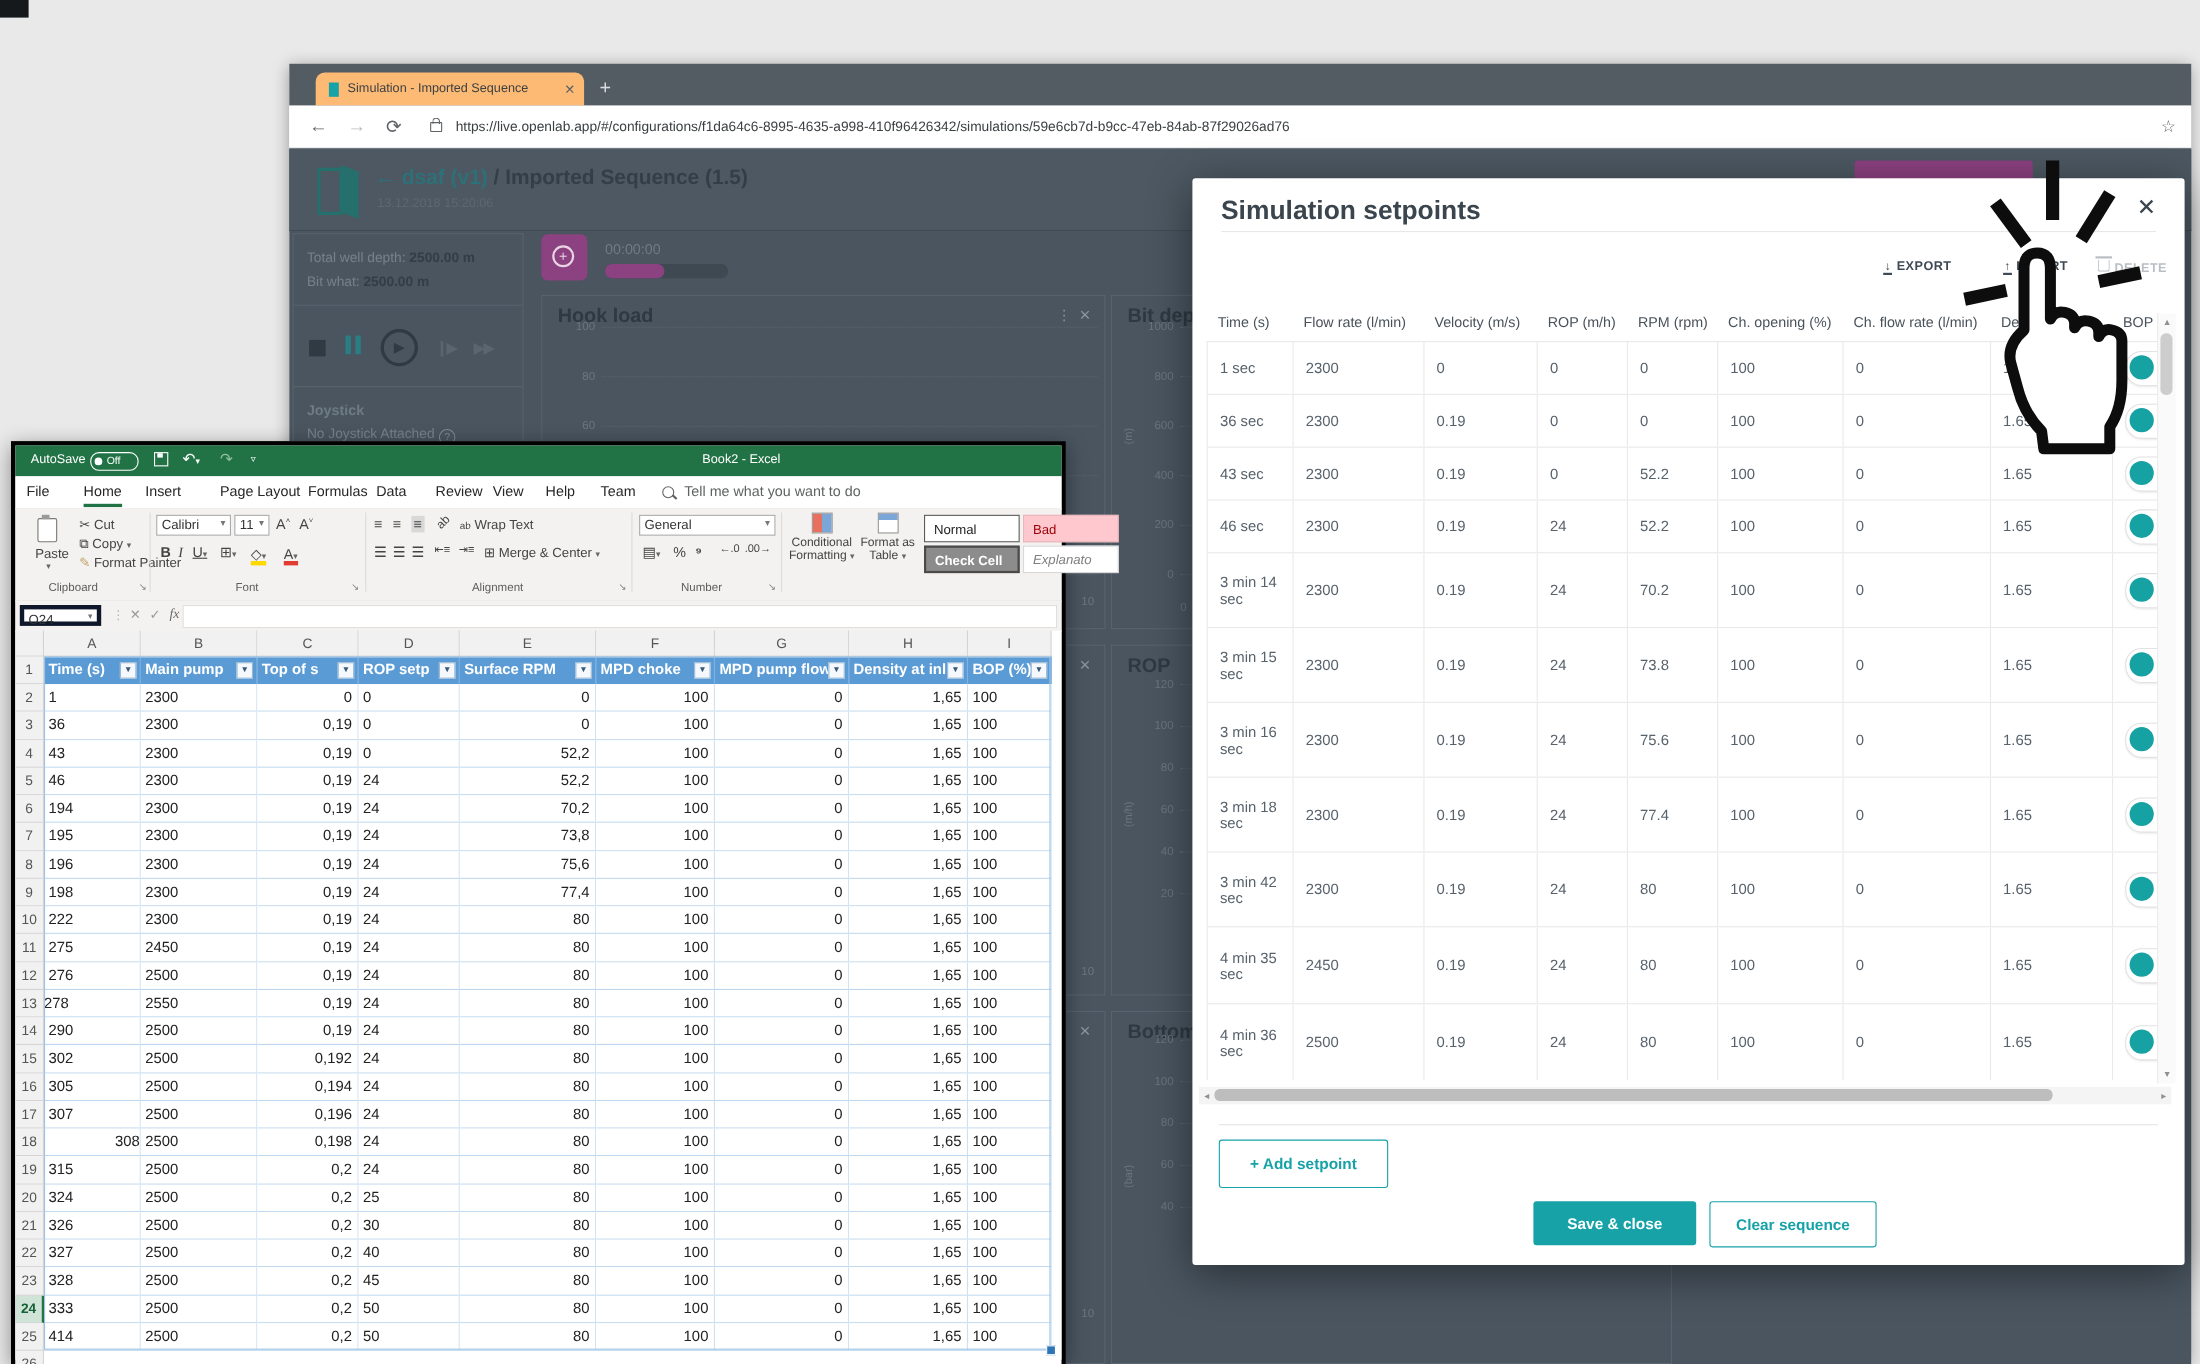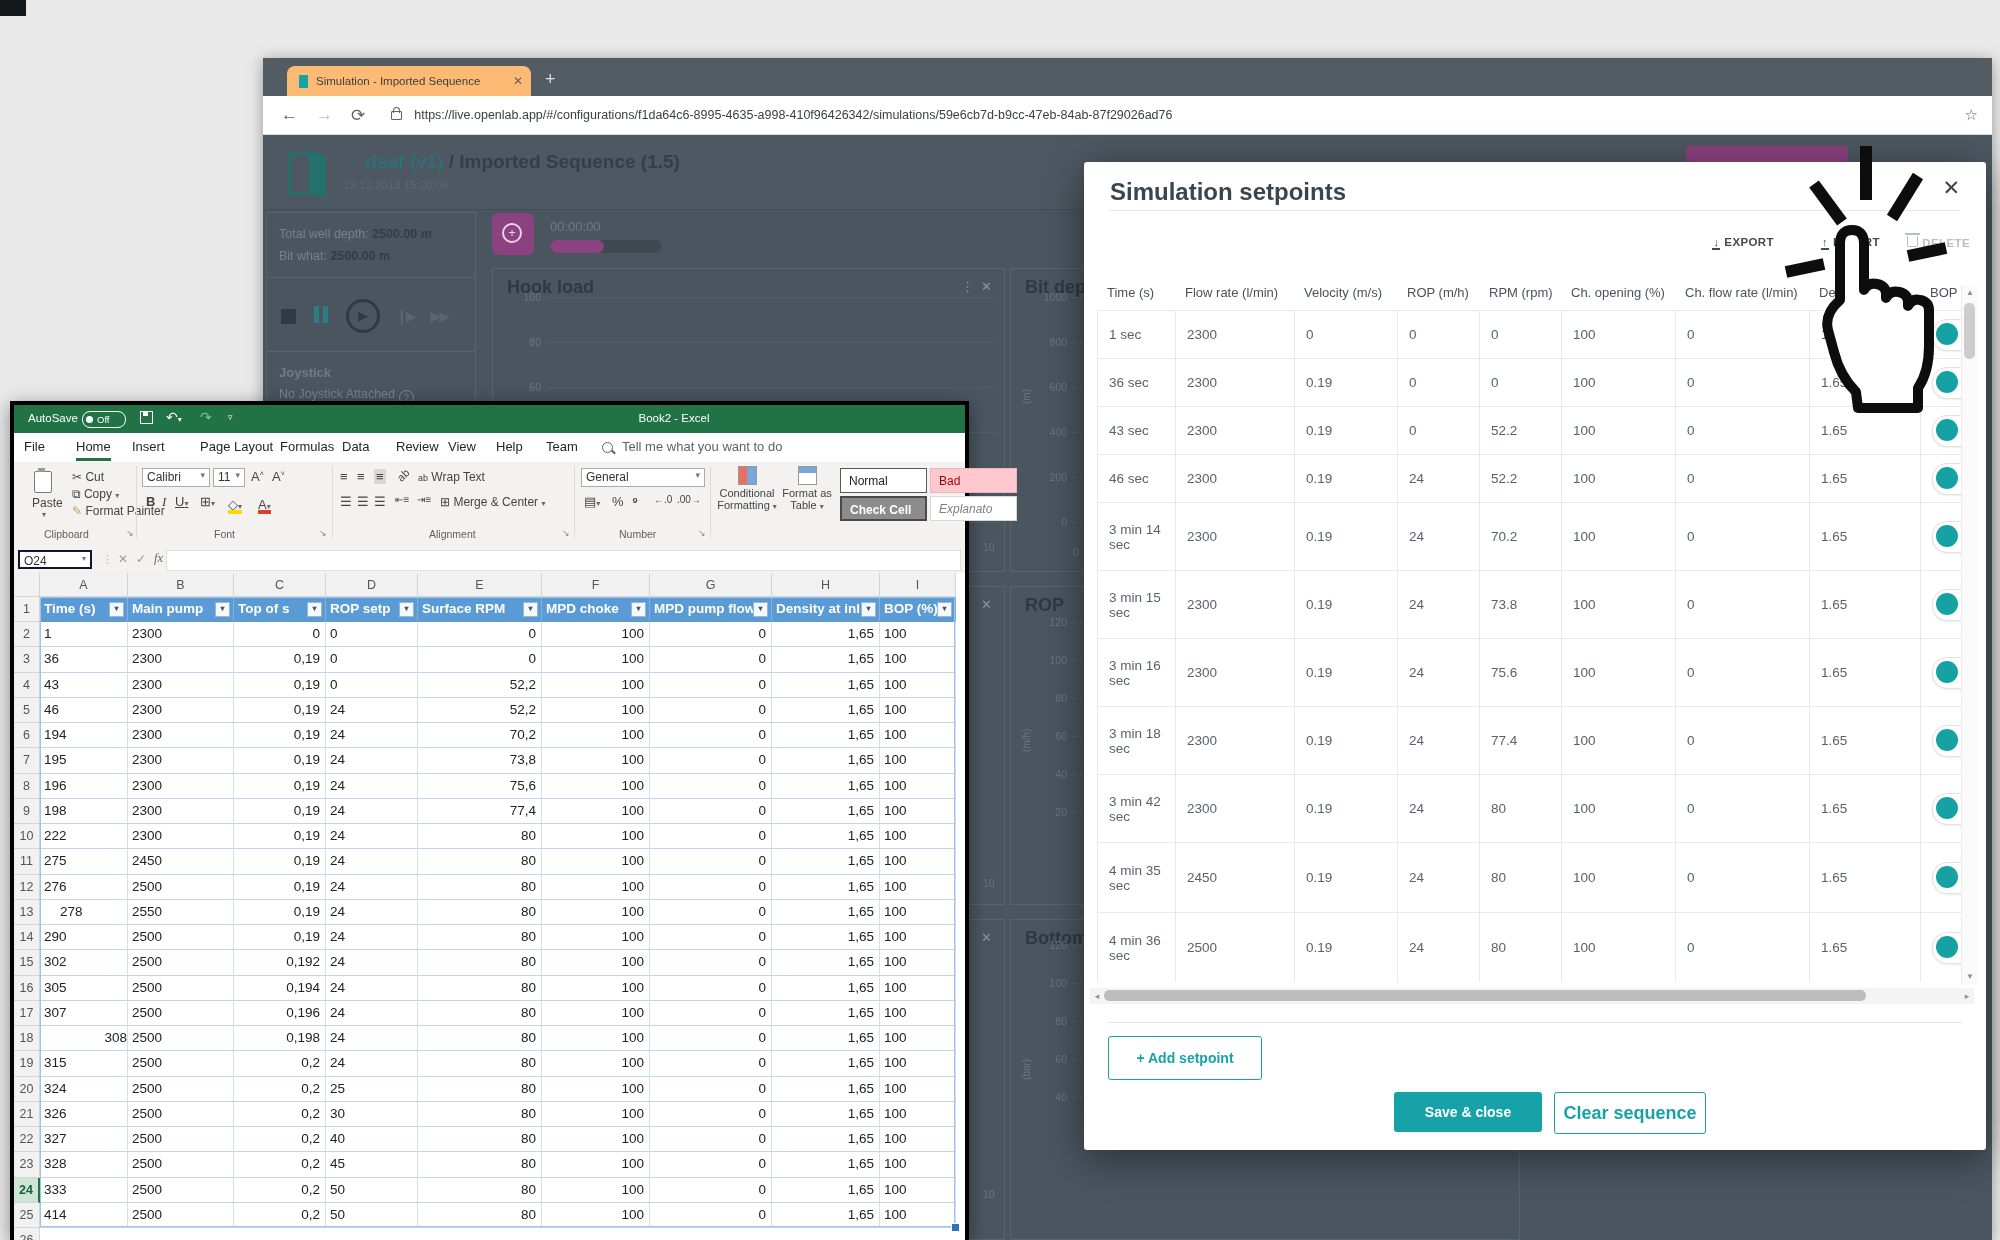--- a/index.html
+++ b/index.html
@@ -70,21 +70,21 @@
   .combo{position:absolute;border:1px solid #ababab;background:#fff;font-size:12px;color:#333;padding:1px 4px;box-sizing:border-box;}
   .combo .dd{float:right;color:#777;font-size:9px;}
   .clipic{position:absolute;left:12px;top:5px;width:16px;height:20px;border:1.5px solid #7a7a7a;background:#fff;border-radius:2px;}
   .clipic:before{content:"";position:absolute;left:3px;top:-4px;width:7px;height:4px;background:#9a9a9a;}
   .bicon{font-size:13px;color:#444;}
   .fillbar{position:absolute;width:14px;height:4px;background:#ffd800;}
   .redbar{position:absolute;width:13px;height:4px;background:#e03c32;}
   .stylecell{position:absolute;width:87px;height:25px;font-size:12px;line-height:25px;padding-left:8px;box-sizing:border-box;}
   .cfic{display:inline-block;width:17px;height:17px;vertical-align:middle;background:linear-gradient(90deg,#e8705f 50%,#7aa7d8 50%);border:1px solid #999;}
   .fbar{position:absolute;left:0;top:141px;width:100%;height:27px;background:#f3f2f1;border-bottom:1px solid #d4d4d4;}
-  .namebox{position:absolute;left:4px;top:4px;width:74px;height:19px;background:#fff;border:2px solid #0f172a;font-size:12px;color:#333;padding:2px 4px;box-sizing:border-box;}
+  .namebox{position:absolute;left:4px;top:4px;width:74px;height:19px;background:#fff;border:4px solid #0f172a;font-size:12px;color:#333;padding:2px 4px;box-sizing:border-box;}
   .fxfield{position:absolute;left:152px;top:4px;right:4px;height:19px;background:#fff;border:1px solid #e1dfdd;}
   
   #sheet{position:absolute;left:0;top:168px;width:951px;height:667px;background:#fff;overflow:hidden;}
   .colhdr,.rowhdr{position:absolute;background:#f1f1f1;border-right:1px solid #d4d4d4;border-bottom:1px solid #d4d4d4;font-size:12.5px;color:#555;text-align:center;box-sizing:border-box;}
   .rowhdr.active{background:#cfe3d7;color:#156238;font-weight:bold;border-right:2px solid #217346;}
   .hcell{position:absolute;background:#5b9bd5;color:#fff;font-weight:bold;font-size:13.5px;box-sizing:border-box;border-right:1px solid #7fb2e0;padding:4px 0 0 4px;overflow:hidden;white-space:nowrap;}
   .filterbox{position:absolute;right:3px;top:5px;width:13px;height:13px;background:#f5f9fd;border:1px solid #9ab8d4;color:#3c5a78;font-size:8px;line-height:12px;text-align:center;}
   .dcell{position:absolute;font-size:13.5px;color:#222;box-sizing:border-box;border-right:1px solid #cfe0f1;border-bottom:1px solid #bcd6ee;padding-top:4px;overflow:hidden;white-space:nowrap;background:#fff;}
   .tableline{position:absolute;border:1.5px solid #9dc3e6;pointer-events:none;}
   .fillhandle{position:absolute;width:7px;height:7px;background:#2e75b6;border:1px solid #fff;}
@@ -107,21 +107,21 @@
   .bop-pill .lbl{position:absolute;left:32px;top:7px;font-size:12px;color:#58626c;}
   .vsb{position:absolute;right:8px;top:123px;width:16px;height:700px;background:#fafafa;border-left:1px solid #ececec;}
   .vsb .ar{position:absolute;left:0;width:16px;height:16px;color:#8f8f8f;font-size:8px;text-align:center;line-height:16px;}
   .vsb .thumb{position:absolute;left:2px;top:18px;width:11px;height:56px;background:#cdcdcd;border-radius:5px;}
   .hsb{position:absolute;left:6px;top:826px;width:884px;height:16px;background:#f4f4f4;}
   .hsb .ar{position:absolute;top:0;width:14px;height:16px;color:#8f8f8f;font-size:9px;text-align:center;line-height:16px;}
   .hsb .thumb{position:absolute;left:14px;top:2px;width:762px;height:11px;background:#bdbdbd;border-radius:5px;}
   .mdivider2{position:absolute;left:24px;top:860px;right:24px;border-top:1px solid #e4e4e4;}
   .addbtn{position:absolute;left:24px;top:874px;width:152px;height:42px;border:1px solid #17a2a8;border-radius:3px;color:#17a2a8;font-size:14px;font-weight:bold;text-align:center;line-height:42px;background:#fff;}
   .savebtn{position:absolute;left:310px;top:930px;width:148px;height:40px;background:#17a2a8;border-radius:3px;color:#fff;font-size:14px;font-weight:bold;text-align:center;line-height:40px;}
-  .clearbtn{position:absolute;left:470px;top:930px;width:150px;height:40px;background:#fff;border:1px solid #17a2a8;border-radius:3px;color:#17a2a8;font-size:18px;font-weight:bold;text-align:center;line-height:40px;}
+  .clearbtn{position:absolute;left:470px;top:930px;width:150px;height:40px;background:#fff;border:1px solid #17a2a8;border-radius:3px;color:#17a2a8;font-size:14px;font-weight:bold;text-align:center;line-height:40px;}
   .cursor-svg{position:absolute;left:1778px;top:138px;z-index:40;pointer-events:none;}
   .fragment{position:absolute;left:0;top:0;width:26px;height:16px;background:#15191c;z-index:2;}
 </style>
 </head>
 <body>
 
 <div id="screen">
 
   <div class="fragment"></div>
 
@@ -462,21 +462,21 @@
         <div class="dcell" style="left: 866px; top: 276.25px; width: 76px; height: 25.25px; padding-left: 4px; text-align: left;">100</div>
         <div class="dcell" style="left: 26px; top: 301.5px; width: 88px; height: 25.25px; padding-left: 4px; text-align: left;">276</div>
         <div class="dcell" style="left: 114px; top: 301.5px; width: 106px; height: 25.25px; padding-left: 4px; text-align: left;">2500</div>
         <div class="dcell" style="left: 220px; top: 301.5px; width: 92px; height: 25.25px; padding-right: 5px; text-align: right;">0,19</div>
         <div class="dcell" style="left: 312px; top: 301.5px; width: 92px; height: 25.25px; padding-left: 4px; text-align: left;">24</div>
         <div class="dcell" style="left: 404px; top: 301.5px; width: 124px; height: 25.25px; padding-right: 5px; text-align: right;">80</div>
         <div class="dcell" style="left: 528px; top: 301.5px; width: 108px; height: 25.25px; padding-right: 5px; text-align: right;">100</div>
         <div class="dcell" style="left: 636px; top: 301.5px; width: 122px; height: 25.25px; padding-right: 5px; text-align: right;">0</div>
         <div class="dcell" style="left: 758px; top: 301.5px; width: 108px; height: 25.25px; padding-right: 5px; text-align: right;">1,65</div>
         <div class="dcell" style="left: 866px; top: 301.5px; width: 76px; height: 25.25px; padding-left: 4px; text-align: left;">100</div>
-        <div class="dcell" style="left: 26px; top: 326.75px; width: 88px; height: 25.25px; padding-left: 20px; text-align: left;">278</div>
+        <div class="dcell" style="left: 26px; top: 326.75px; width: 88px; height: 25.25px; padding-left: 0; text-align: left;">278</div>
         <div class="dcell" style="left: 114px; top: 326.75px; width: 106px; height: 25.25px; padding-left: 4px; text-align: left;">2550</div>
         <div class="dcell" style="left: 220px; top: 326.75px; width: 92px; height: 25.25px; padding-right: 5px; text-align: right;">0,19</div>
         <div class="dcell" style="left: 312px; top: 326.75px; width: 92px; height: 25.25px; padding-left: 4px; text-align: left;">24</div>
         <div class="dcell" style="left: 404px; top: 326.75px; width: 124px; height: 25.25px; padding-right: 5px; text-align: right;">80</div>
         <div class="dcell" style="left: 528px; top: 326.75px; width: 108px; height: 25.25px; padding-right: 5px; text-align: right;">100</div>
         <div class="dcell" style="left: 636px; top: 326.75px; width: 122px; height: 25.25px; padding-right: 5px; text-align: right;">0</div>
         <div class="dcell" style="left: 758px; top: 326.75px; width: 108px; height: 25.25px; padding-right: 5px; text-align: right;">1,65</div>
         <div class="dcell" style="left: 866px; top: 326.75px; width: 76px; height: 25.25px; padding-left: 4px; text-align: left;">100</div>
         <div class="dcell" style="left: 26px; top: 352px; width: 88px; height: 25.25px; padding-left: 4px; text-align: left;">290</div>
         <div class="dcell" style="left: 114px; top: 352px; width: 106px; height: 25.25px; padding-left: 4px; text-align: left;">2500</div>

